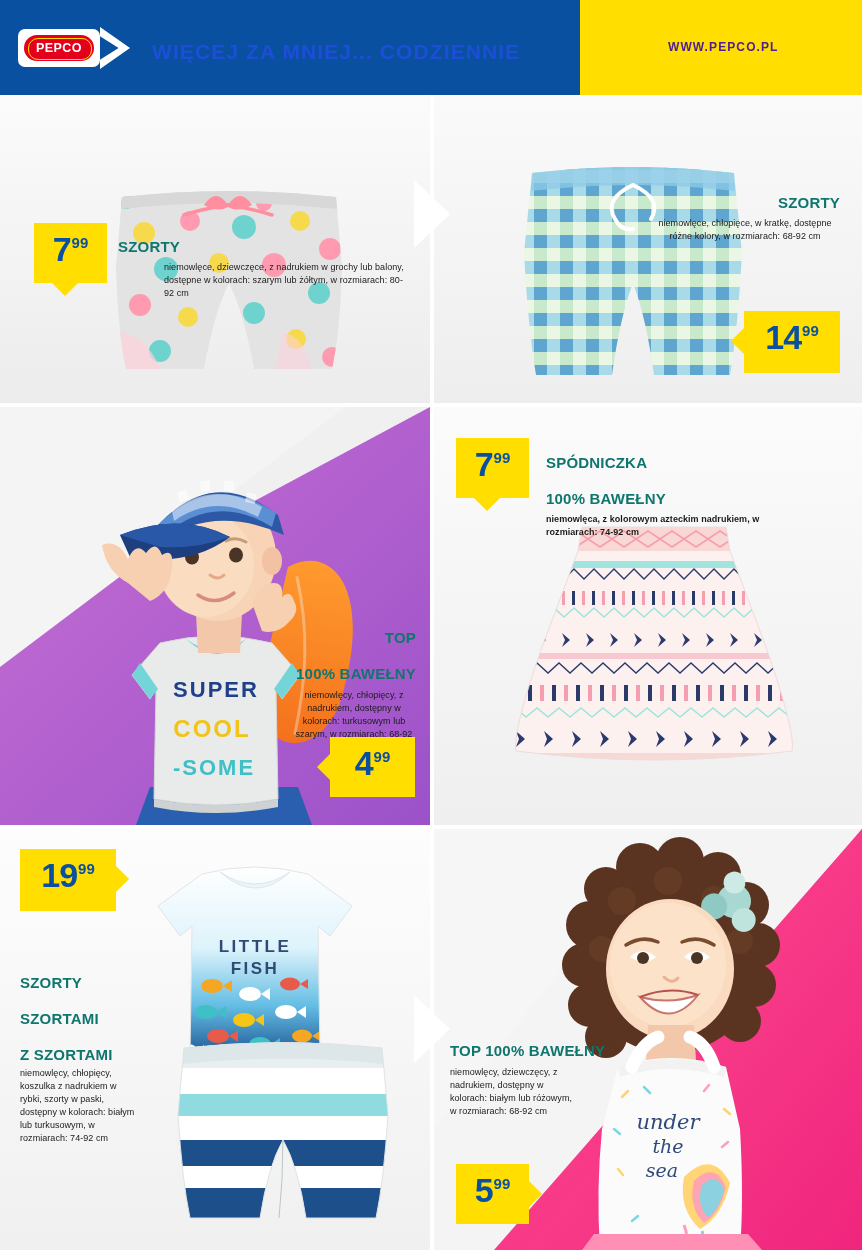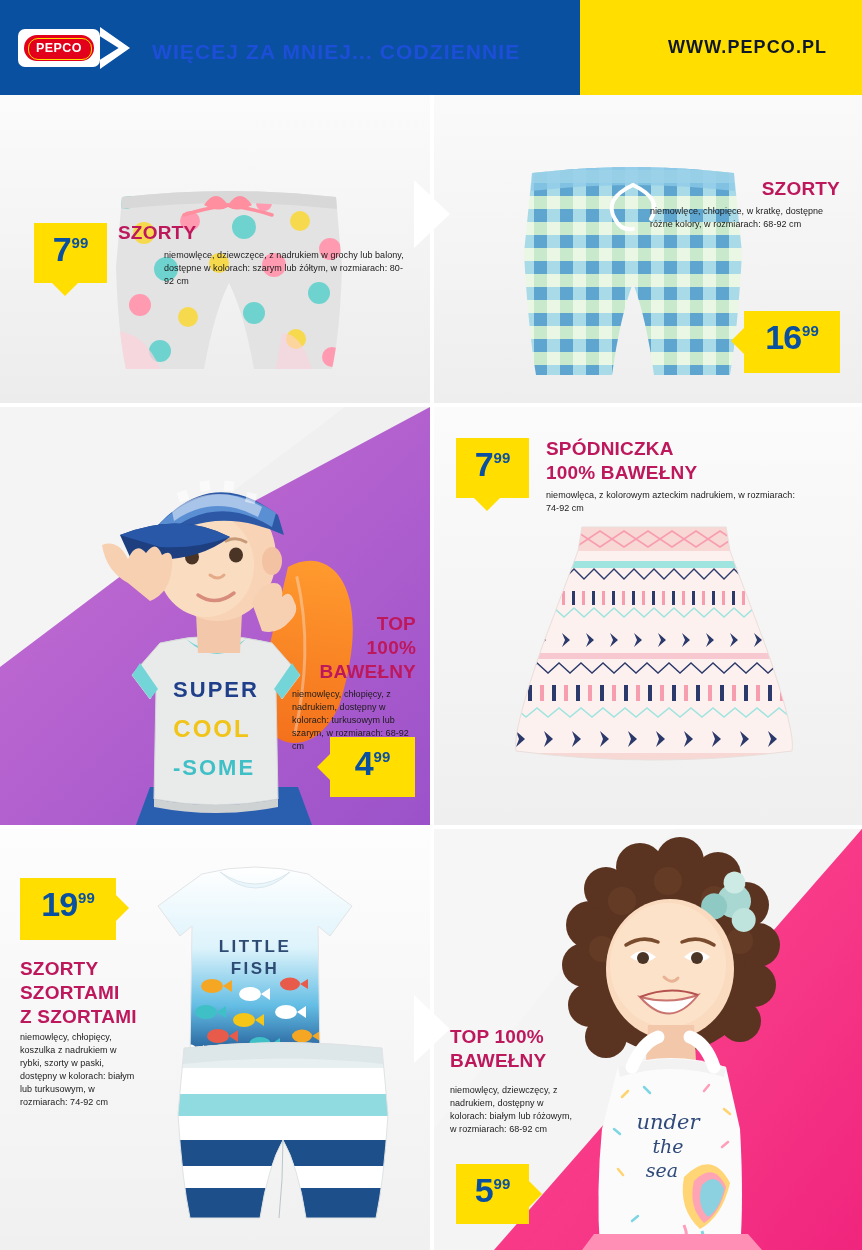--- a/index.html
+++ b/index.html
@@ -46,21 +46,21 @@
     color:#ffffff; font-weight:bold; font-size:12.5px; letter-spacing:0.4px;
     font-family:"Liberation Sans", sans-serif; position:relative; z-index:2;
   }
   .hdr-slogan {
     position:absolute; left:152px; top:52px; transform:translateY(-50%);
     color:#1d4ed8; font-weight:bold; font-size:21px; letter-spacing:1.1px;
     font-family:"Liberation Sans", sans-serif;
   }
   .hdr-web {
     position:absolute; left:668px; top:47px; transform:translateY(-50%);
-    color:#0f172a; font-weight:bold; font-size:18px; letter-spacing:1.1px;
+    color:#4c1d95; font-weight:bold; font-size:12px; letter-spacing:1.1px;
   }
 
   
   .panel { position:absolute; overflow:hidden; }
   .divider { position:absolute; background:#ffffff; }
 
   
   .price {
     position:absolute; background:#ffde00; color:#0a50a1;
     font-weight:bold; display:flex; align-items:flex-start; justify-content:center;
@@ -81,23 +81,23 @@
     right:-13px; top:17px;
     border-top:13px solid transparent; border-bottom:13px solid transparent;
     border-left:13px solid #ffde00;
   }
   .tail-left {
     left:-13px; top:17px;
     border-top:13px solid transparent; border-bottom:13px solid transparent;
     border-right:13px solid #ffde00;
   }
 
-  .ptitle { font-weight:bold; color:#be185d; font-size:19px; letter-spacing:0.2px; line-height:1.25; }
+  .ptitle { font-weight:bold; color:#0f766e; font-size:15px; letter-spacing:0.2px; line-height:1.25;margin-top:17px; }
   .pdesc { color:#1a1a1a; font-size:9px; line-height:1.45; letter-spacing:0.05px; }
-  .pdesc.r { text-align:left; }
+  .pdesc.r { text-align:center; }
 
   
   .wedge-r {
     position:absolute; background:#ffffff; z-index:15;
   }
 
   
   #p1 { left:0; top:95px; width:430px; height:308px; background:#f2f2f2; }
   #p1 .bg { position:absolute; inset:0; background:linear-gradient(180deg,#fbfbfb 0%, #ececec 100%); }
 
@@ -214,21 +214,21 @@
       <path d="M125,28 q30,14 18,34" stroke="#ffffff" stroke-width="4" fill="none" stroke-linecap="round"></path>
     </svg>
 
     <div style="position:absolute; right:22px; top:82px; width:190px;">
       <div class="ptitle" style="text-align:right;">SZORTY</div>
       <div class="pdesc r" style="margin-top:4px;">niemowlęce, chłopięce, w kratkę, dostępne różne kolory, w rozmiarach: 68-92 cm</div>
     </div>
 
     <div class="price" style="right:22px; bottom:30px; width:96px; height:62px;">
       <div class="price-inner">
-        <span class="maj">16</span>
+        <span class="maj">14</span>
         <span class="min">99</span>
       </div>
       <span class="tail tail-left"></span>
     </div>
   </div>
 
   <div class="panel" id="p3">
     <svg style="position:absolute;inset:0;width:430px;height:418px;" viewBox="0 0 430 418" preserveAspectRatio="none">
       <defs>
         <linearGradient id="pg" x1="0" y1="0" x2="1" y2="1">
@@ -449,21 +449,21 @@
       <div class="price-inner">
         <span class="maj">7</span>
         <span class="min">99</span>
       </div>
       <span class="tail tail-down"></span>
     </div>
 
     <div style="position:absolute; left:112px; top:30px; width:290px;">
       <div class="ptitle">SPÓDNICZKA</div>
       <div class="ptitle">100% BAWEŁNY</div>
-      <div class="pdesc" style="margin-top:4px; width:260px;">niemowlęca, z kolorowym azteckim nadrukiem, w rozmiarach: 74-92 cm</div>
+      <div class="pdesc" style="margin-top:4px; width:260px;font-weight:bold;">niemowlęca, z kolorowym azteckim nadrukiem, w rozmiarach: 74-92 cm</div>
     </div>
   </div>
 
   <div class="panel" id="p5">
     <div style="position:absolute;inset:0;background:linear-gradient(180deg,#fdfdfd 0%,#f0f0f0 100%);"></div>
 
     <svg style="position:absolute; left:140px; top:25px; width:230px; height:215px;" viewBox="0 0 230 215">
       <defs>
         <linearGradient id="fishgrad" x1="0" y1="0" x2="0" y2="1">
           <stop offset="0%" stop-color="#ffffff"></stop>
@@ -545,21 +545,21 @@
         <rect x="0" y="82" width="230" height="24" fill="#ffffff"></rect>
         <rect x="0" y="106" width="230" height="26" fill="#1d4f8a"></rect>
         <rect x="0" y="132" width="230" height="22" fill="#ffffff"></rect>
         <rect x="0" y="154" width="230" height="40" fill="#1d4f8a"></rect>
       </g>
       <path d="M16,14 Q115,3 214,14 L215,30 Q115,19 15,30 Z" fill="#dde6e8"></path>
       <path d="M16,14 Q115,3 214,14 L220,80 Q216,146 208,184 L138,184 Q130,132 115,106 Q100,132 92,184 L22,184 Q14,146 10,80 Z" fill="none" stroke="#dfe3e4" stroke-width="1"></path>
       <path d="M115,106 q0,40 -4,78" stroke="#b9c7ca" stroke-width="1" fill="none"></path>
     </svg>
 
-    <div class="price" style="left:20px; top:49px; width:96px; height:62px;">
+    <div class="price" style="left:20px; top:20px; width:96px; height:62px;">
       <div class="price-inner">
         <span class="maj">19</span>
         <span class="min">99</span>
       </div>
       <span class="tail tail-right"></span>
     </div>
 
     <div style="position:absolute; left:20px; top:128px; width:140px;">
       <div class="ptitle">SZORTY</div>
       <div class="ptitle">SZORTAMI</div>
@@ -663,21 +663,21 @@
         <text x="196" y="300" text-anchor="middle" font-family="DejaVu Serif, serif" font-style="italic" font-size="21" fill="#2f4a7a">under</text>
         <text x="196" y="324" text-anchor="middle" font-family="DejaVu Serif, serif" font-style="italic" font-size="19" fill="#2f4a7a">the</text>
         <text x="190" y="348" text-anchor="middle" font-family="DejaVu Serif, serif" font-style="italic" font-size="19" fill="#2f4a7a">sea</text>
 
         <path d="M122,405 L276,405 L290,421 L110,421 Z" fill="#ff8fb5"></path>
       </g>
     </svg>
 
     <div style="position:absolute; left:16px; top:196px; width:180px;">
       <div class="ptitle">TOP 100% BAWEŁNY</div>
-      <div class="pdesc" style="margin-top:11px; width:130px;">niemowlęcy, dziewczęcy, z nadrukiem, dostępny w kolorach: białym lub różowym, w rozmiarach: 68-92 cm</div>
+      <div class="pdesc" style="margin-top:5px; width:130px;">niemowlęcy, dziewczęcy, z nadrukiem, dostępny w kolorach: białym lub różowym, w rozmiarach: 68-92 cm</div>
     </div>
 
     <div class="price" style="left:22px; bottom:26px; width:73px; height:60px;">
       <div class="price-inner">
         <span class="maj">5</span>
         <span class="min">99</span>
       </div>
       <span class="tail tail-right"></span>
     </div>
   </div>

